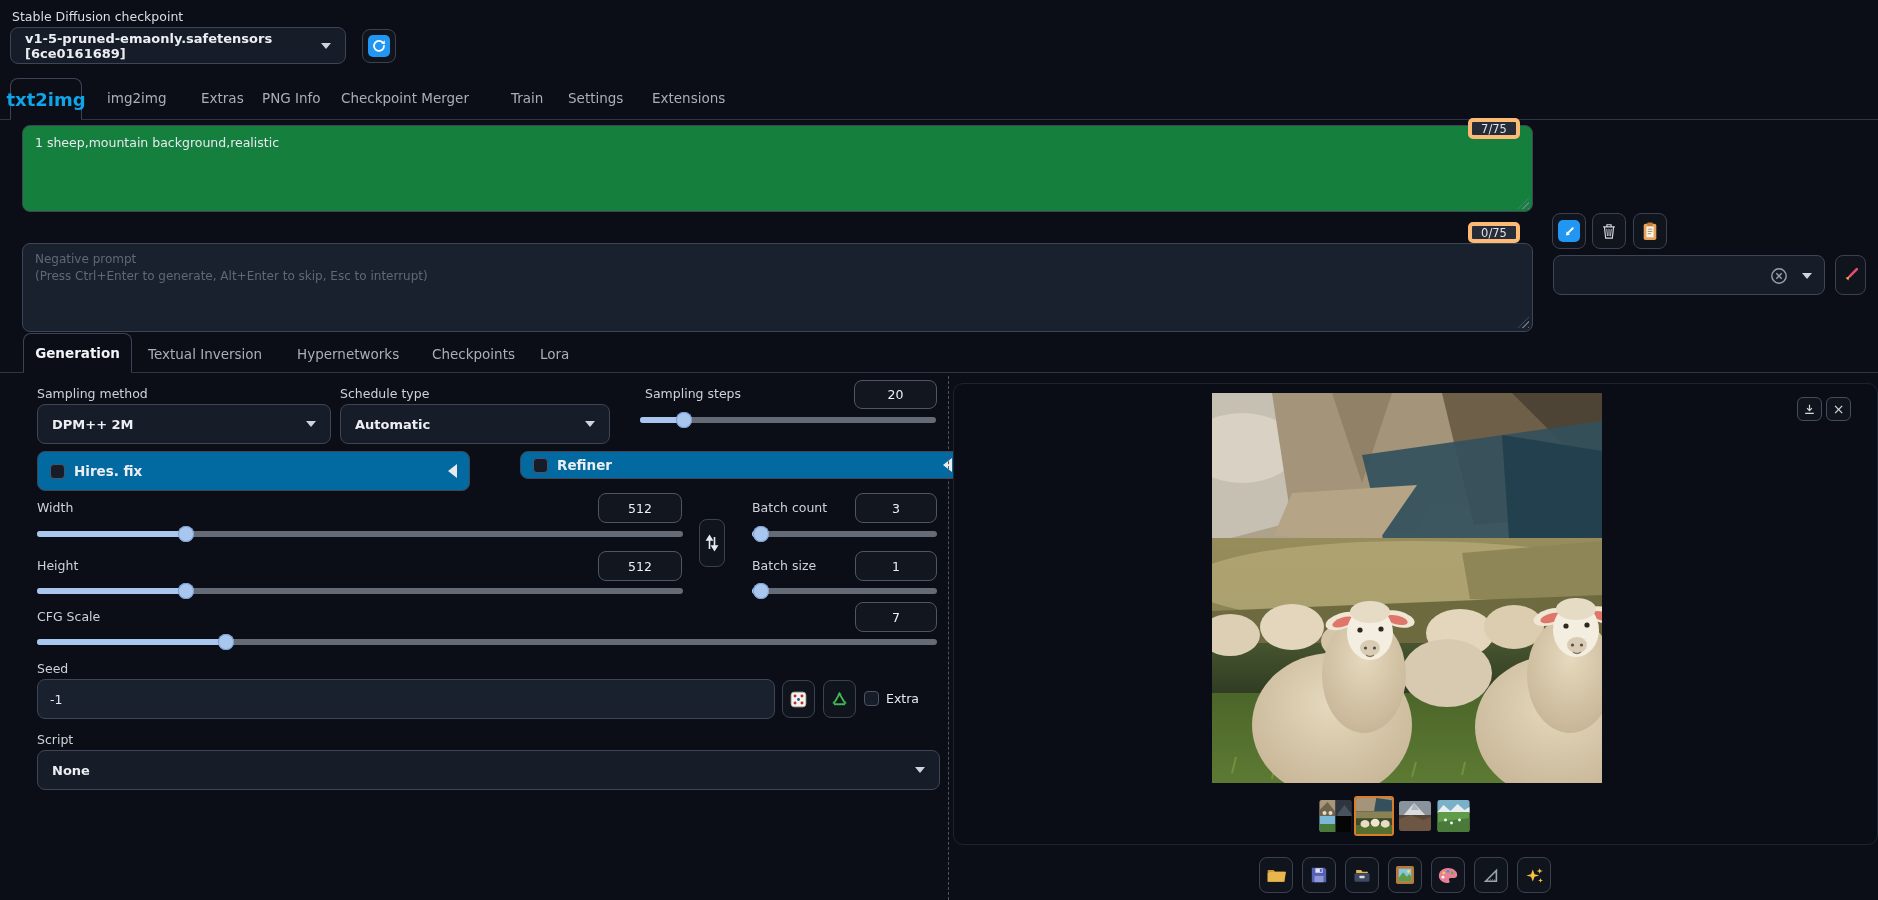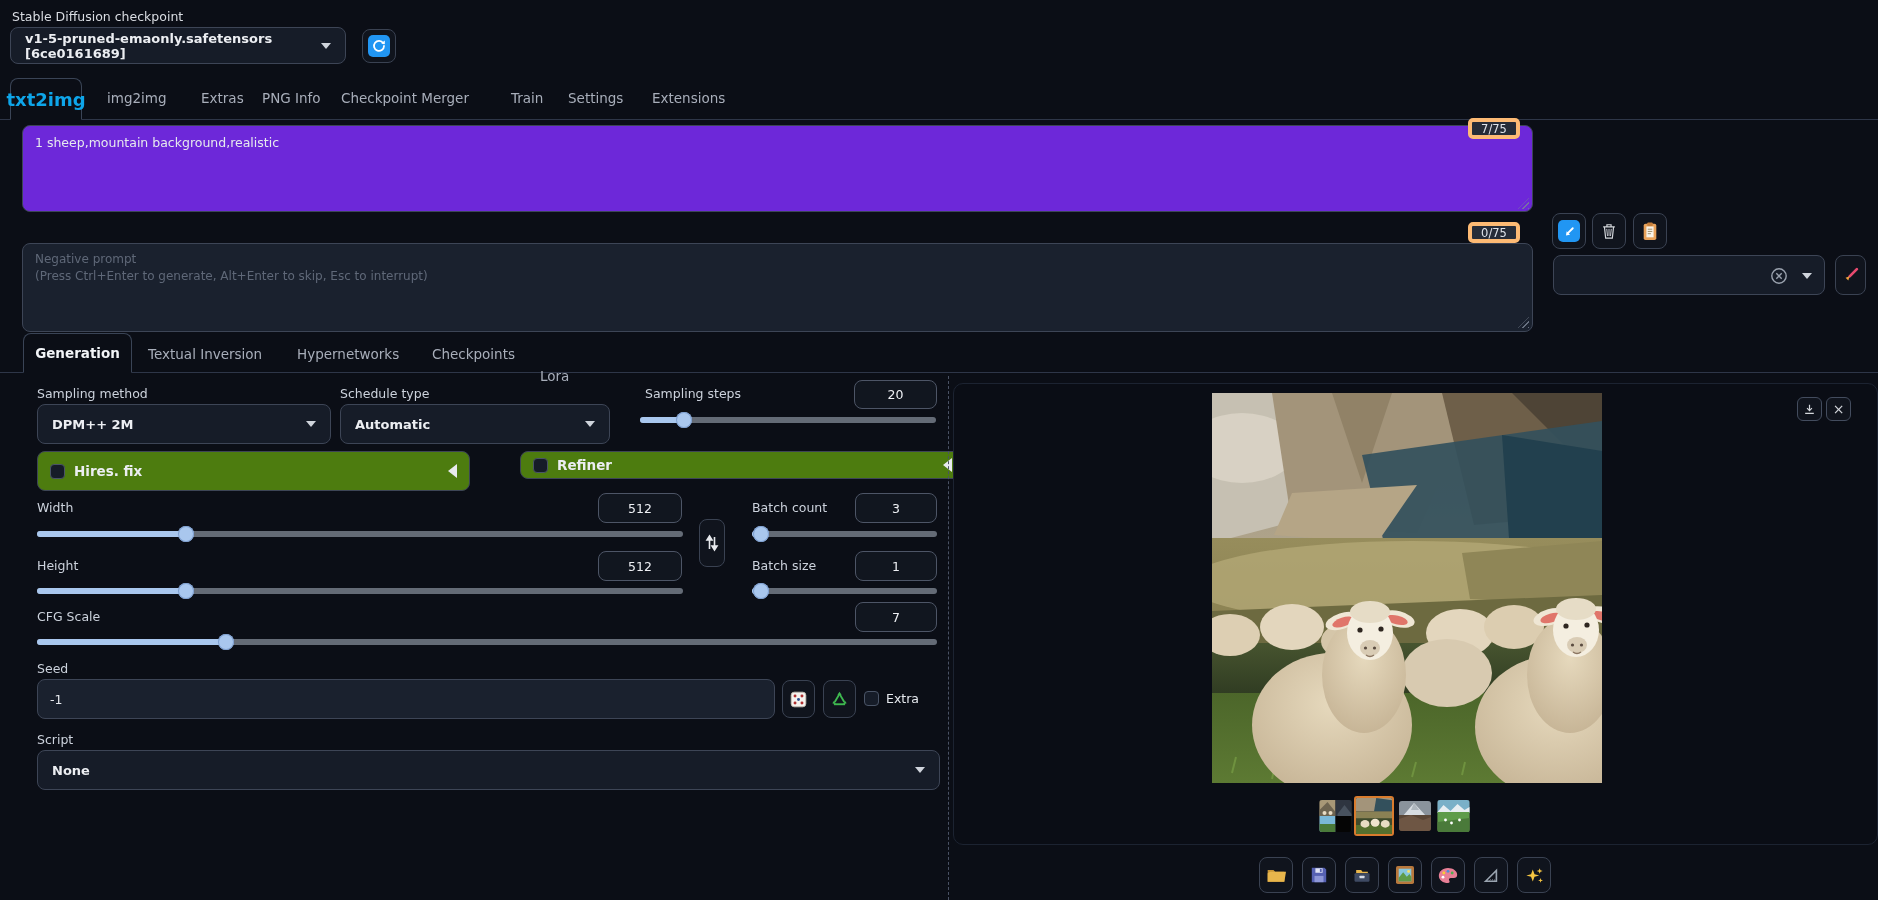--- a/index.html
+++ b/index.html
@@ -31,21 +31,21 @@
   .main-tab-active {
     left:10px; top:78px; width:72px; height:42px; background:#0b0e16;
     border:1px solid #3a4456; border-bottom:1px solid #0b0e16; border-radius:8px 8px 0 0;
     z-index:3; display:flex; align-items:center; justify-content:center;
     font-size:18px; font-weight:bold; color:#0ea5e9; cursor:pointer;
   }
   .main-tab { top:90px; font-size:13.5px; color:#a8aeba; cursor:pointer; }
 
   
   .prompt-box {
-    left:22px; top:125px; width:1511px; height:87px; background:#6d28d9;
+    left:22px; top:125px; width:1511px; height:87px; background:#15803d;
     border:1px solid #3d4556; border-radius:8px; color:#e6e9ee; font-size:12.5px;
     padding:9px 12px; resize:none; outline:none; font-family:"DejaVu Sans", sans-serif;
     overflow:hidden; line-height:1.35;
   }
   .neg-box {
     left:22px; top:243px; width:1511px; height:89px; background:#1a212e;
     border:1px solid #3d4556; border-radius:8px; cursor:text;
   }
   .ph-line { position:absolute; left:12px; font-size:12px; color:#5f6878; }
   .badge {
@@ -84,21 +84,21 @@
   .dd {
     background:#161c28; border:1px solid #3d4556; border-radius:8px;
     display:flex; align-items:center; padding:0 14px; cursor:pointer;
   }
   .dd .txt { flex:1; font-size:13px; font-weight:600; color:#eceef2; }
   .num-input {
     background:#11161f; border:1px solid #4d5566; border-radius:8px; color:#eef0f4;
     font-size:12.5px; text-align:center; outline:none; font-family:"DejaVu Sans", sans-serif;
   }
   .panel-box {
-    background:#4d7c0f; border:1px solid #3d4556; border-radius:8px;
+    background:#0369a1; border:1px solid #3d4556; border-radius:8px;
     display:flex; align-items:center; padding:0 12px; gap:9px;
   }
   .panel-box .lbl { font-size:13.5px; font-weight:bold; color:#eceef2; flex:1; }
   .tri-left { width:0; height:0; border-top:7px solid transparent; border-bottom:7px solid transparent; border-right:9px solid #e8eaee; }
   .cb { width:15px; height:15px; background:#161c28; border:1px solid #4a5466; border-radius:4px; cursor:pointer; }
   .slider { height:16px; cursor:pointer; }
   .slider .track { position:absolute; left:0; right:0; top:5px; height:6px; background:#646b76; border-radius:3px; }
   .slider .fill { position:absolute; left:0; top:5px; height:6px; background:#a9c7ee; border-radius:3px; }
   .slider .thumb { position:absolute; top:0; width:16px; height:16px; border-radius:50%; background:#a9c7ee; box-shadow:0 0 0 1px #7e9fd0 inset; }
   .seed-input {
@@ -201,21 +201,21 @@
         <path d="M8.5 11.5 L4 13 L7 16 Z" fill="#f0a23c"></path>
       </svg>
     </span>
   </div>
 
   <div class="abs genline"></div>
   <div class="abs gen-tab-active">Generation</div>
   <div class="abs gen-tab" style="left:148px;">Textual Inversion</div>
   <div class="abs gen-tab" style="left:297px;">Hypernetworks</div>
   <div class="abs gen-tab" style="left:432px;">Checkpoints</div>
-  <div class="abs gen-tab" style="left:540px;margin-top:22px;">Lora</div>
+  <div class="abs gen-tab" style="left:540px;">Lora</div>
 
   <div class="abs ctl-label" style="left:37px; top:386px;">Sampling method</div>
   <div class="abs dd" style="left:37px; top:404px; width:294px; height:40px;">
     <span class="txt">DPM++ 2M</span>
     <span class="caret"></span>
   </div>
   <div class="abs ctl-label" style="left:340px; top:386px;">Schedule type</div>
   <div class="abs dd" style="left:340px; top:404px; width:270px; height:40px;">
     <span class="txt">Automatic</span>
     <span class="caret"></span>

